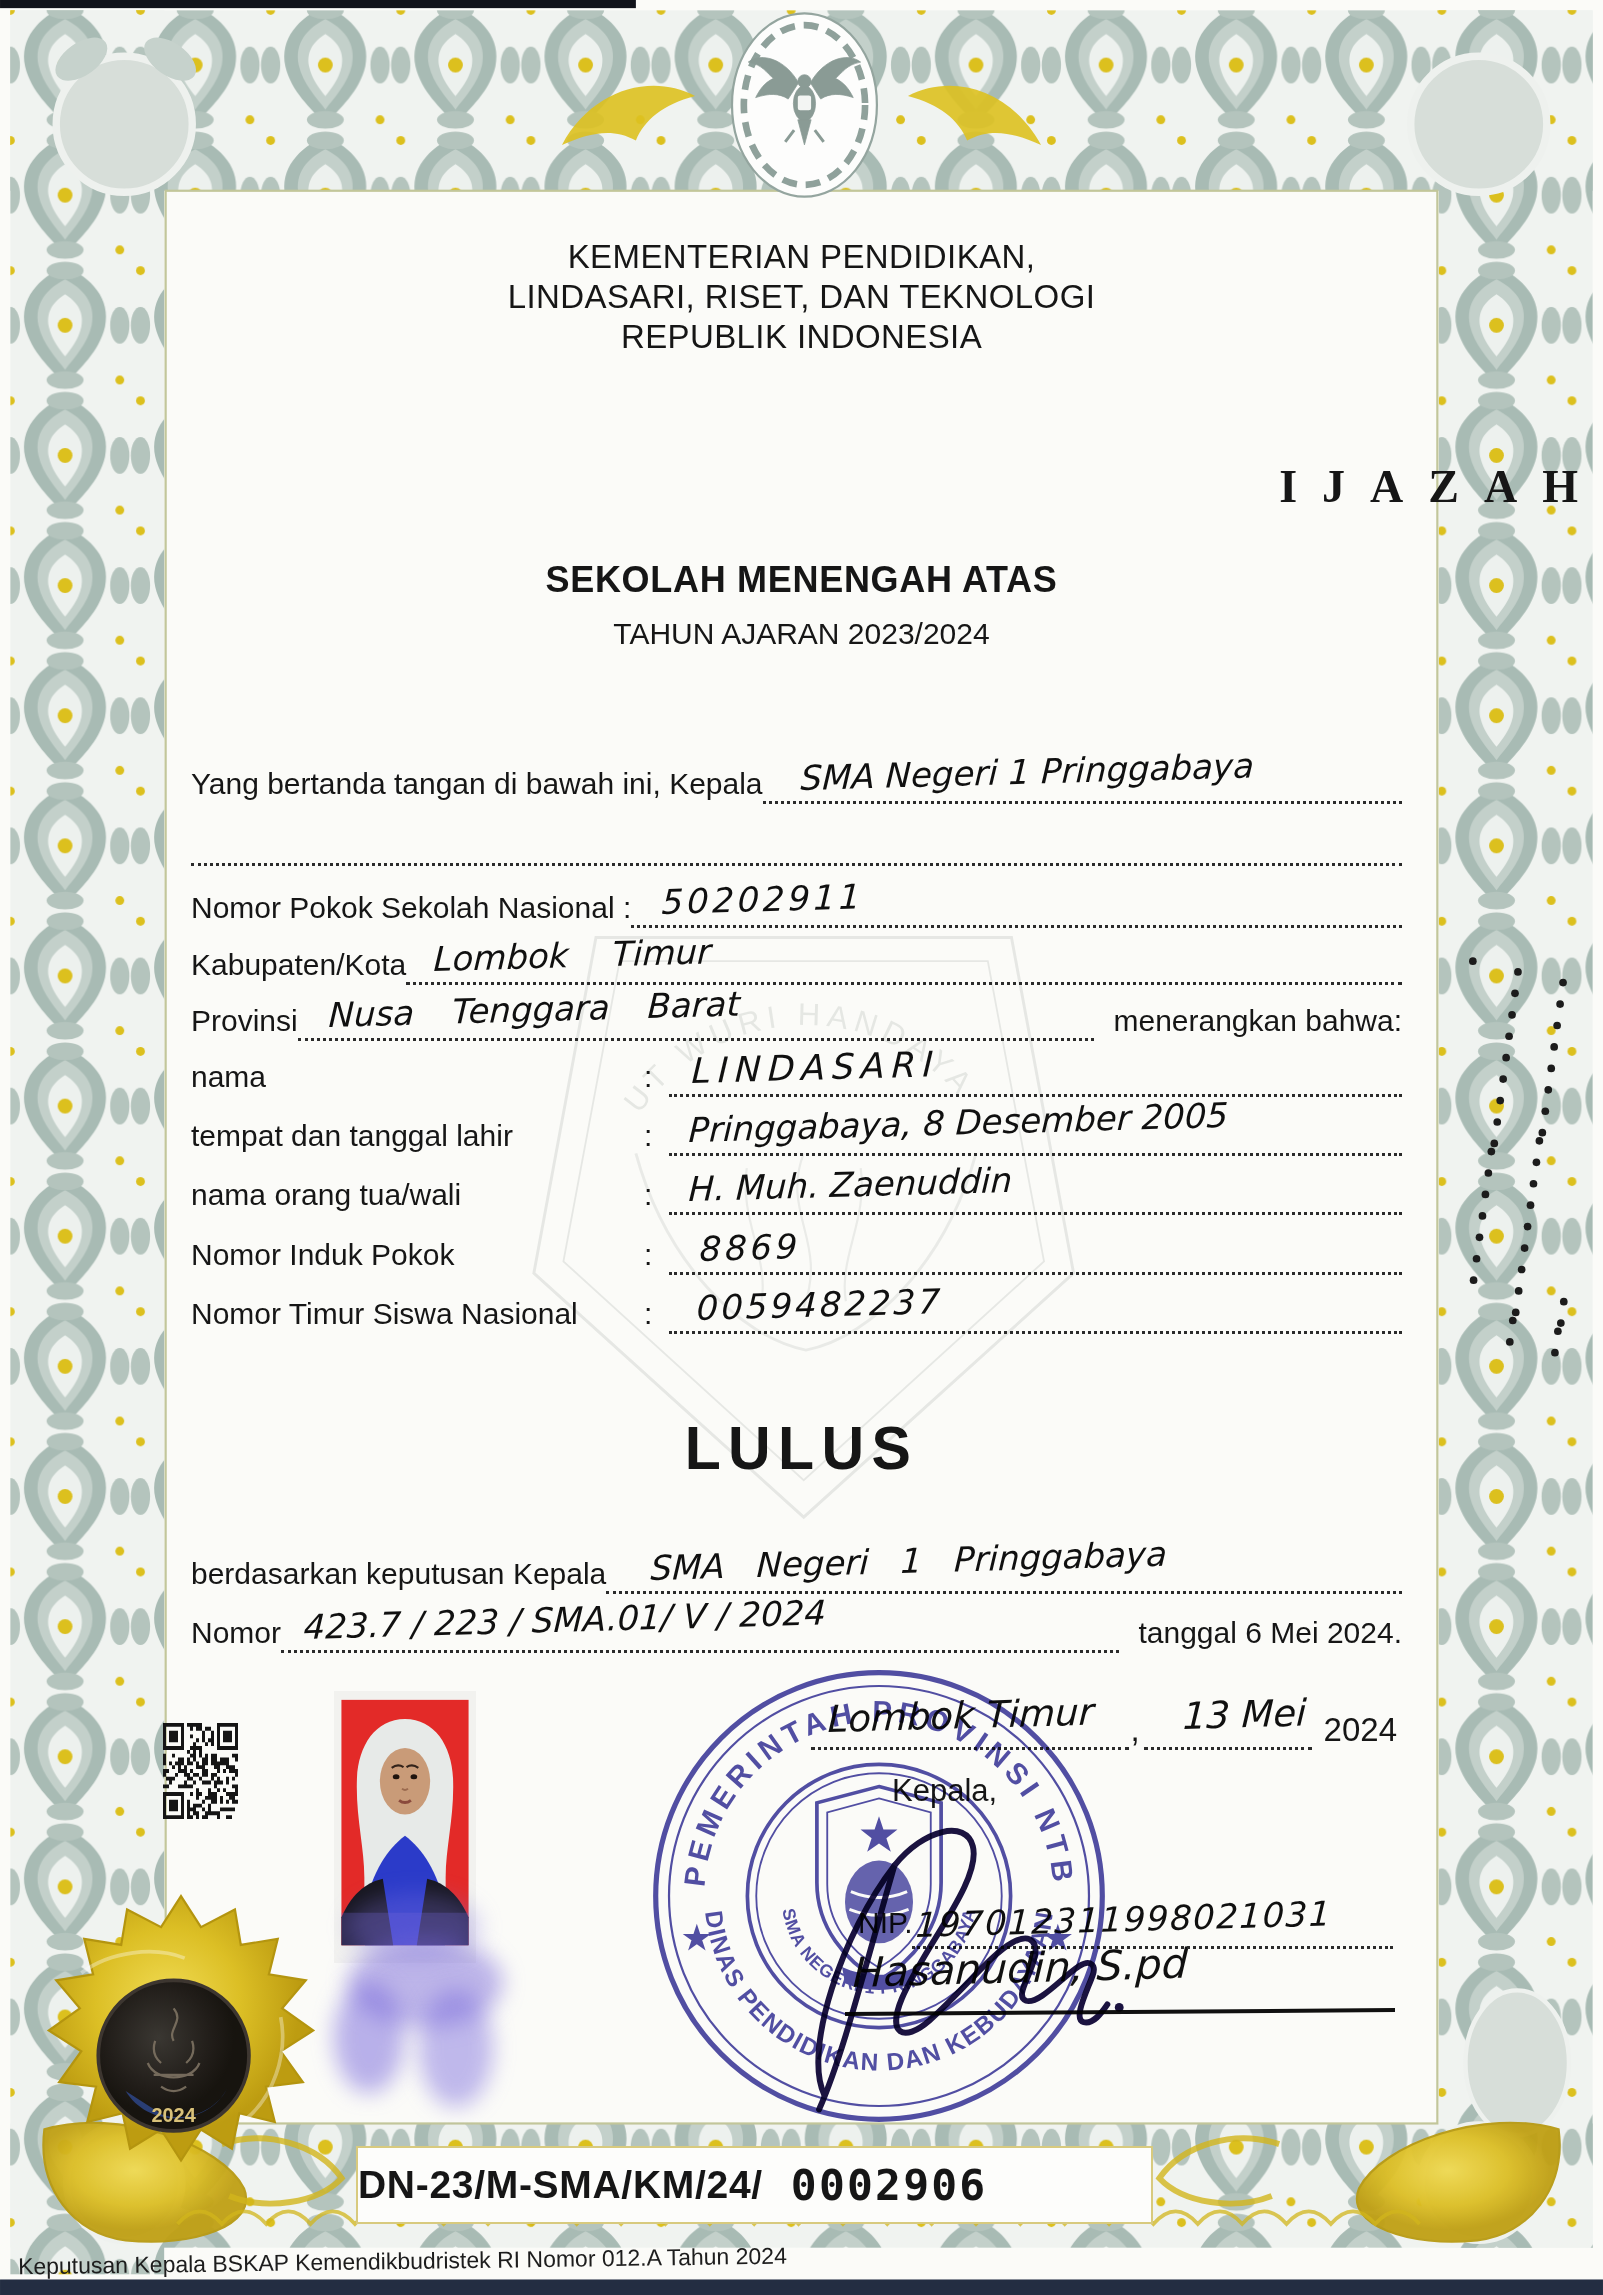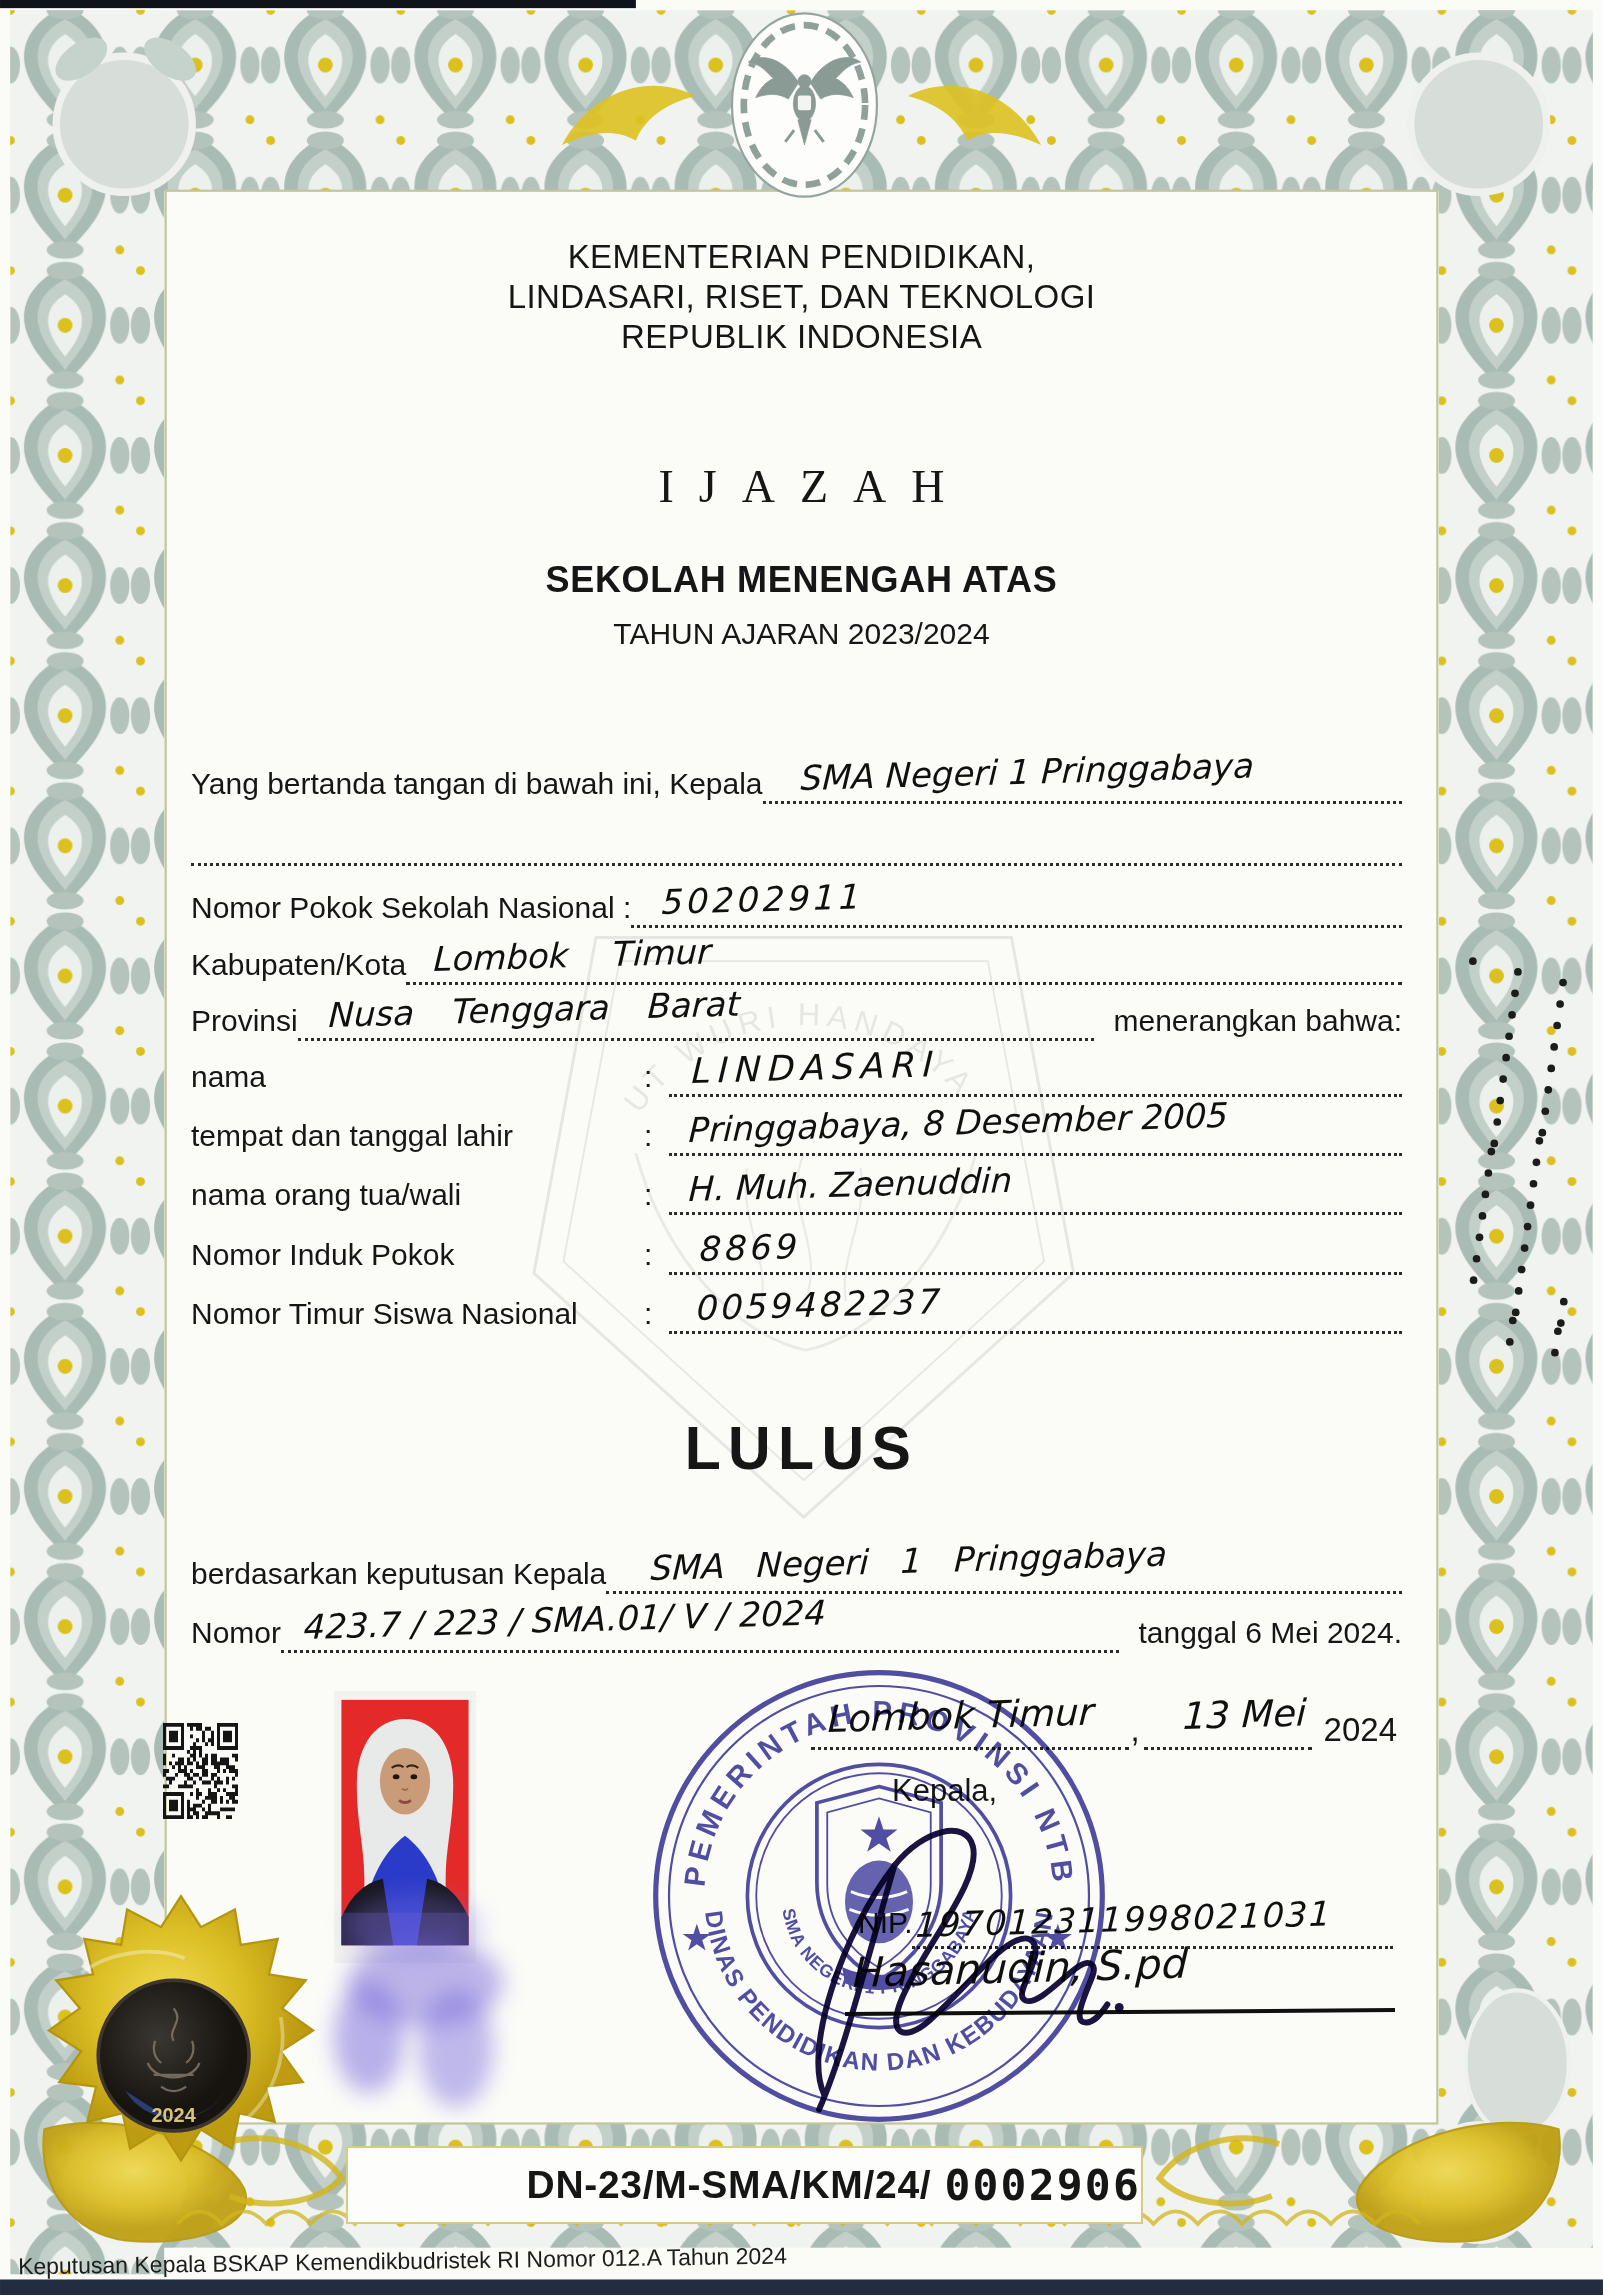--- a/index.html
+++ b/index.html
@@ -2,36 +2,36 @@
 <html style="font-size:12px"><head>
 <meta charset="utf-8">
 <style>
   html,body{margin:0;padding:0;background:#e9e9e9;}
   .page{position:relative;width:1603px;height:2295px;background:#fbfbf8;overflow:hidden;
         font-family:"Liberation Sans",sans-serif;color:#161616;}
   .abs{position:absolute;}
   .layer{position:absolute;left:0;top:0;}
   .center{left:0;right:0;text-align:center;}
   .ministry{font-size:33px;letter-spacing:0.4px;}
-  .title{font-family:"Liberation Serif",serif;font-weight:normal;font-size:46px;letter-spacing:25px;text-indent:25px;}
+  .title{font-family:"Liberation Serif",serif;font-weight:bold;font-size:46px;letter-spacing:25px;text-indent:25px;text-align:right;}
   .level{font-weight:bold;font-size:36px;letter-spacing:0.7px;transform:scaleY(1.04);}
   .year{font-size:30px;}
   .fline{position:absolute;left:191px;right:201px;display:flex;align-items:flex-end;height:44px;font-size:30px;}
   .plabel{white-space:nowrap;padding-bottom:3px;}
   .rowlabel{width:453px;}
   .colon{width:25px;padding-bottom:3px;}
   .dotzone{flex:1;border-bottom:3px dotted #2b2b2b;position:relative;height:100%;}
   .suffix{white-space:nowrap;padding-bottom:3px;padding-left:19px;}
   .hand{font-family:"DejaVu Sans",sans-serif;font-style:italic;font-weight:500;color:#101010;
         white-space:nowrap;display:inline-block;transform:rotate(-1.6deg) skewX(-4deg);transform-origin:left bottom;}
   .hv{position:absolute;bottom:3px;left:27px;font-size:34px;}
   .lulus{font-weight:bold;font-size:59px;letter-spacing:7.4px;transform:scaleY(1.03);}
   .smudge{position:absolute;border-radius:50%;filter:blur(10.4px);}
-  .serialbox{position:absolute;left:346px;top:2146px;width:793px;height:74px;background:#fdfdfb;
-             border:2.2px solid #d8ca7e;display:flex;align-items:center;justify-content:flex-end;}
+  .serialbox{position:absolute;left:356px;top:2146px;width:793px;height:74px;background:#fdfdfb;
+             border:2.2px solid #d8ca7e;display:flex;align-items:center;justify-content:flex-start;gap:15px;}
   .serialprefix{font-size:39px;font-weight:bold;letter-spacing:0.7px;}
   .serialnum{font-family:"DejaVu Sans Mono",monospace;font-size:43px;font-weight:600;letter-spacing:2.2px;margin-left:13px;}
   .footer{position:absolute;left:18px;top:2248px;font-size:23px;transform:rotate(-.8deg);color:#1d1d1d;}
   .underline-solid{position:absolute;left:845px;top:2010px;width:550px;height:3.7px;background:#101010;transform:rotate(-.4deg);}
 </style>
 </head>
 <body>
 
 <div class="page">
 

